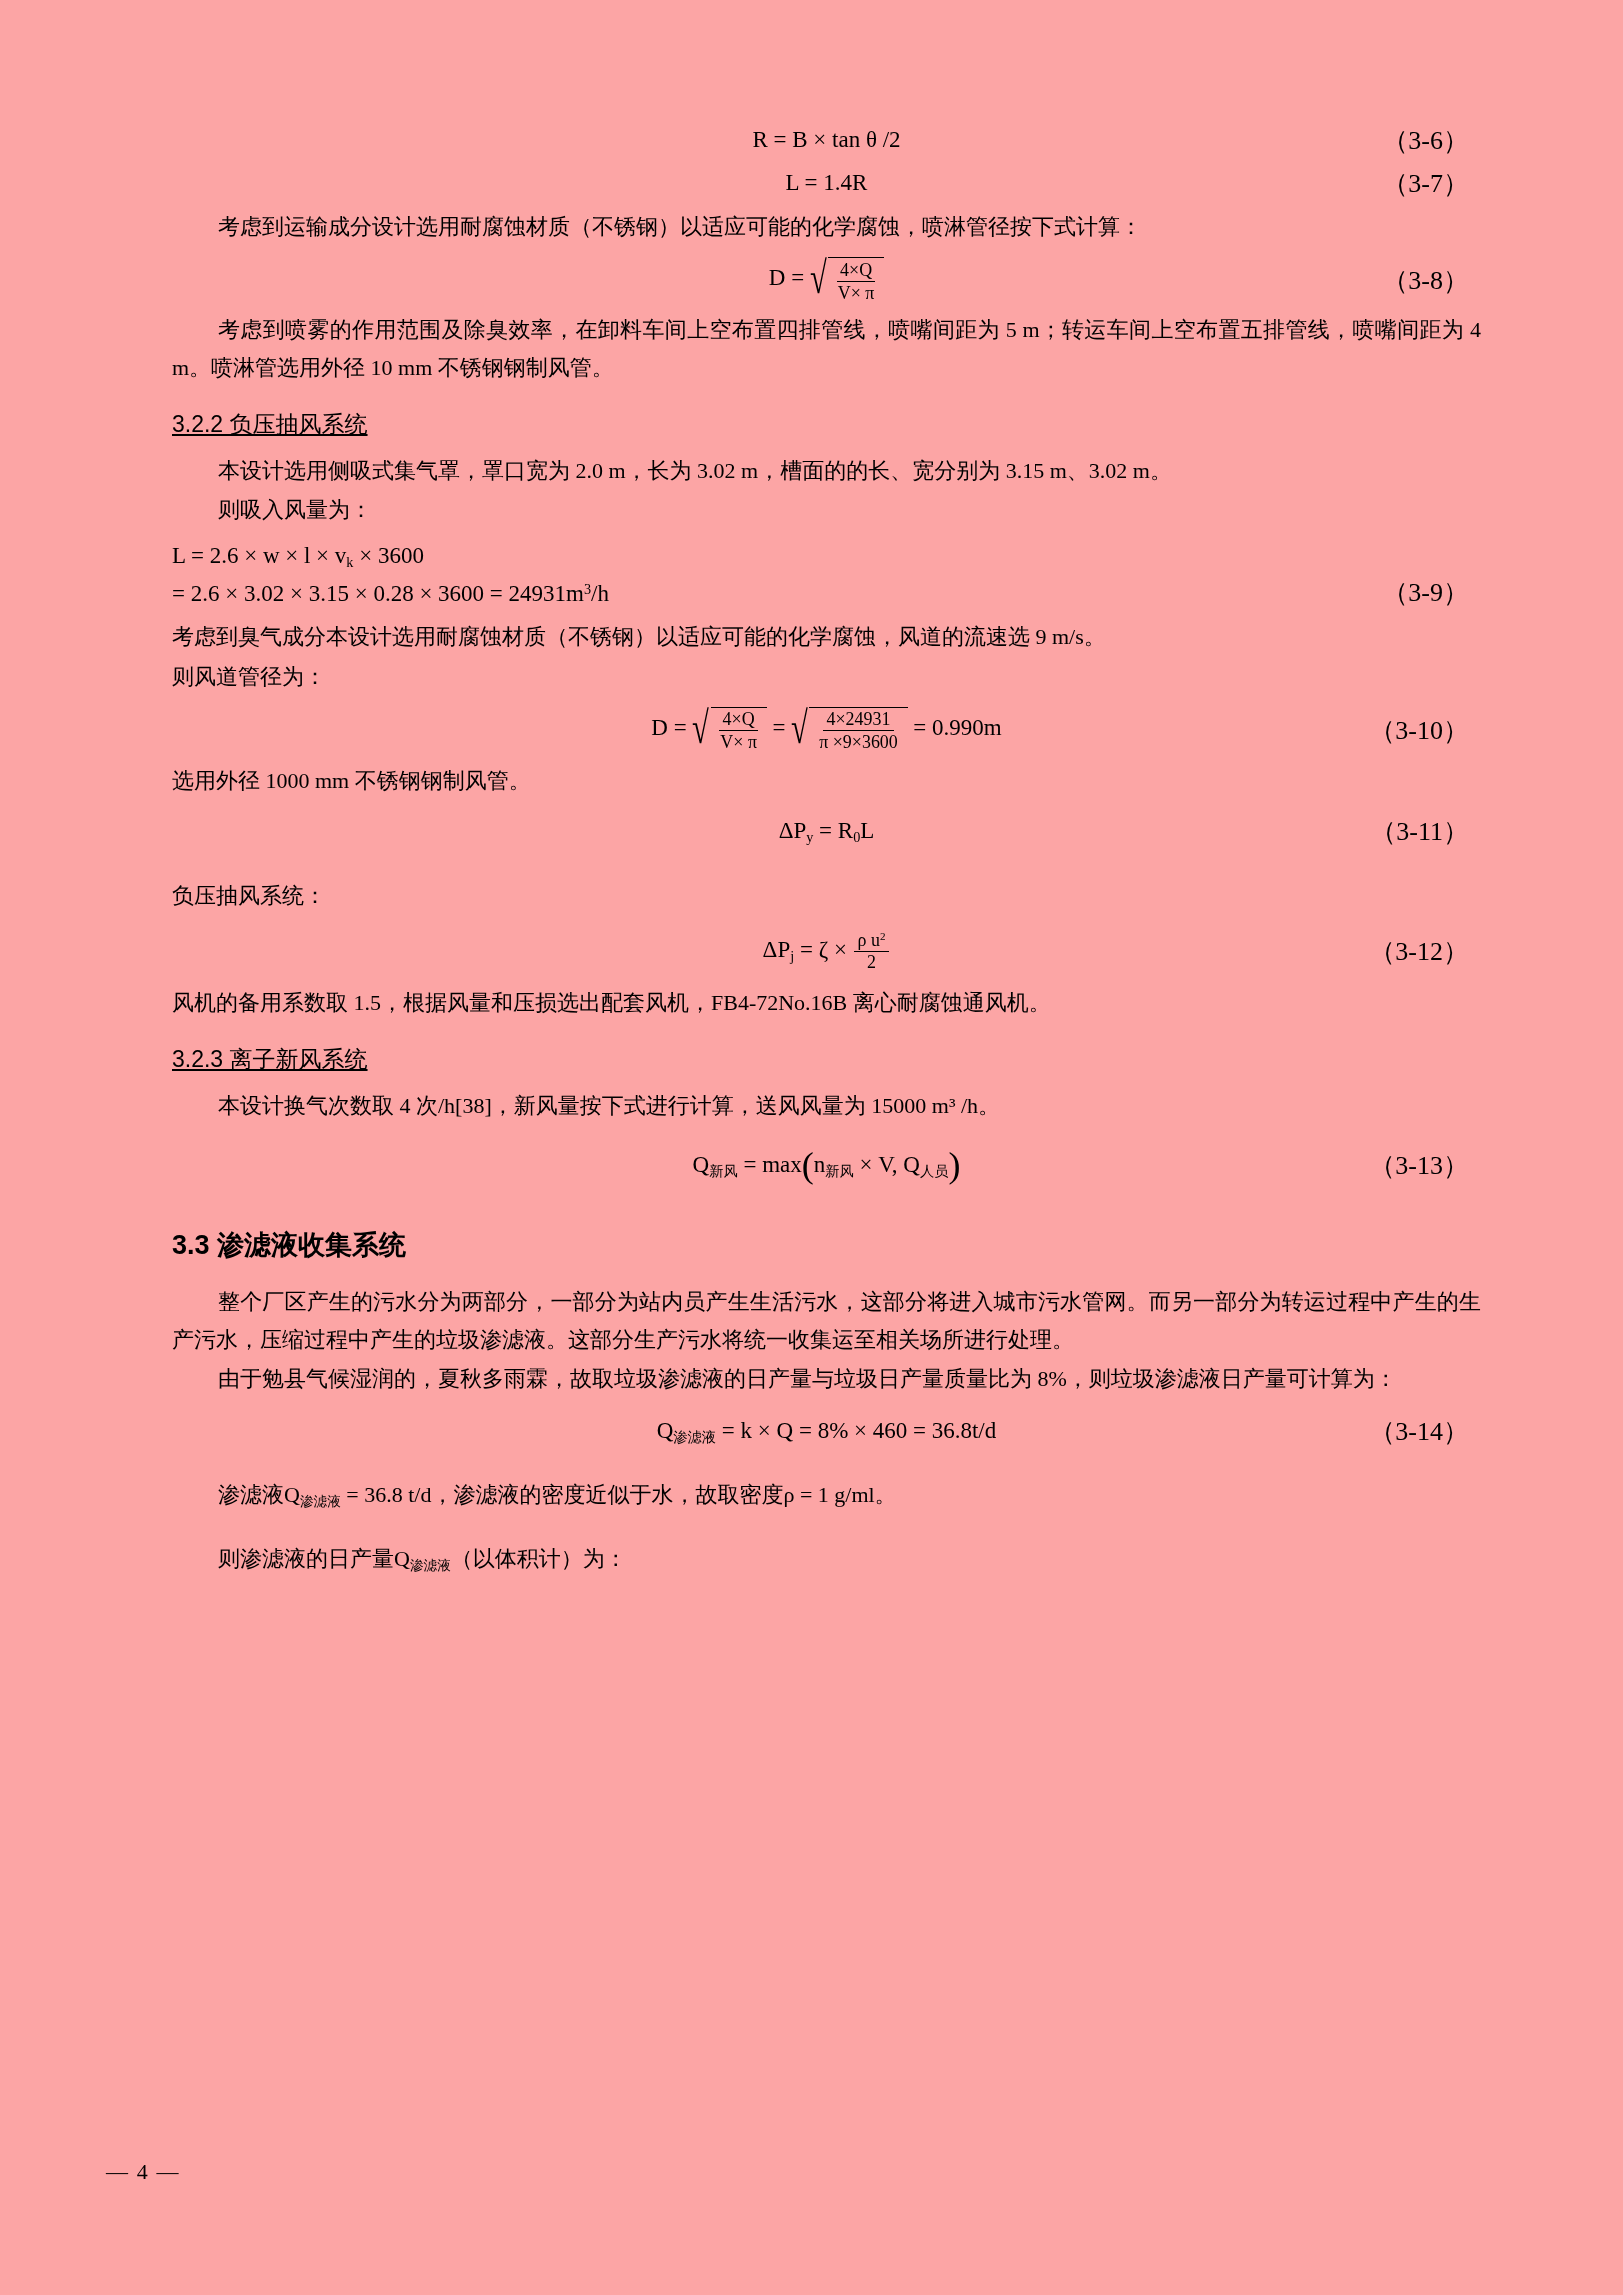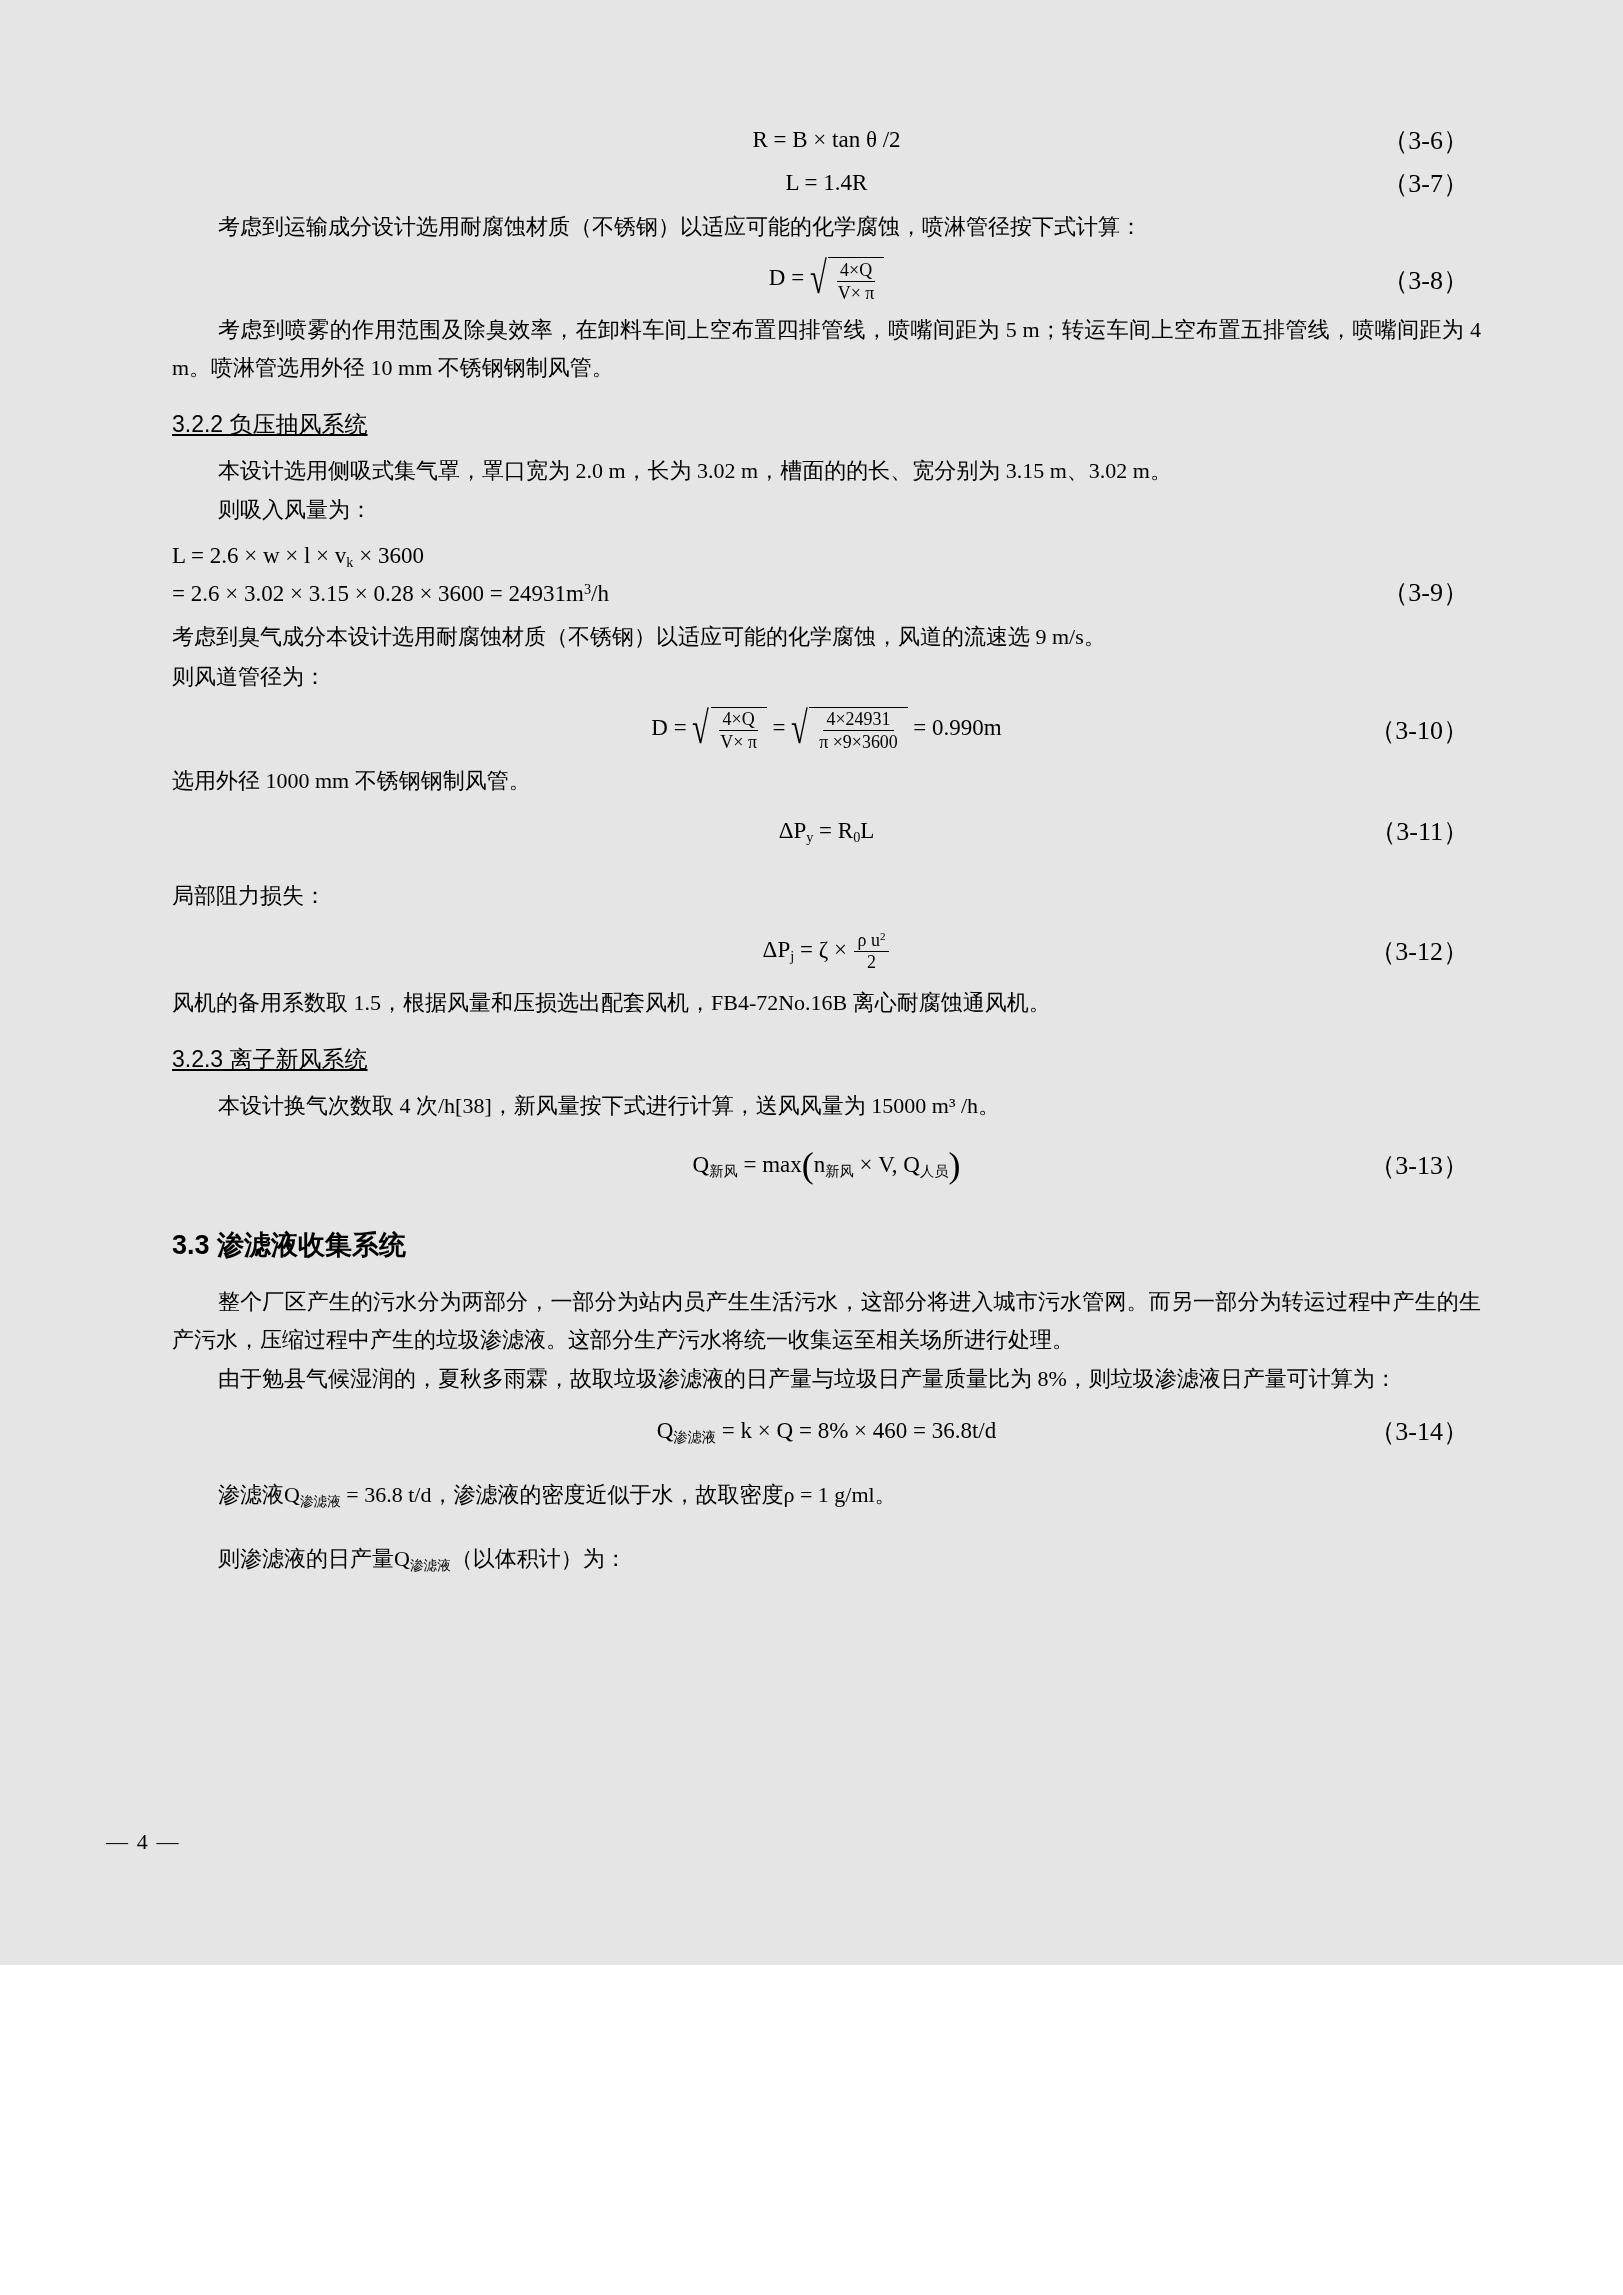--- a/index.html
+++ b/index.html
@@ -7,23 +7,23 @@
     padding: 0;
     background: #ffffff;
   }
   body {
     font-family: "Liberation Serif", serif;
     color: #000000;
   }
   .page {
     position: relative;
     width: 1623px;
-    height: 1965px;
+    height: 2295px;
     margin: 0 auto;
-    background: #e5e5e5;
+    background: #fca5a5;
     box-sizing: border-box;
     padding: 115px 143px 0 172px;
   }
   .content {
     width: 1309px;
   }
   
   .para {
     font-size: 22px;
     line-height: 1.72;
@@ -221,21 +221,21 @@
 
     <div class="eqrow" style="margin:13px 0 13px 0;">
       <div class="formula">
         <span>ΔP</span><sub>y</sub><span> = R</span><sub>0</sub><span>L</span>
       </div>
       <div class="eqtag">（3-11）</div>
     </div>
 
     <div class="spacer-sm"></div>
 
-    <p class="para">局部阻力损失：</p>
+    <p class="para">负压抽风系统：</p>
 
     <div class="eqrow" style="margin:14.7px 0 11.5px 0;">
       <div class="formula">
         <span>ΔP</span><sub>j</sub><span> =  ζ  ×</span>
         <span class="frac">
           <span class="num"><span>ρ u</span><sup>2</sup></span>
           <span class="den">2</span>
         </span>
       </div>
       <div class="eqtag">（3-12）</div>

